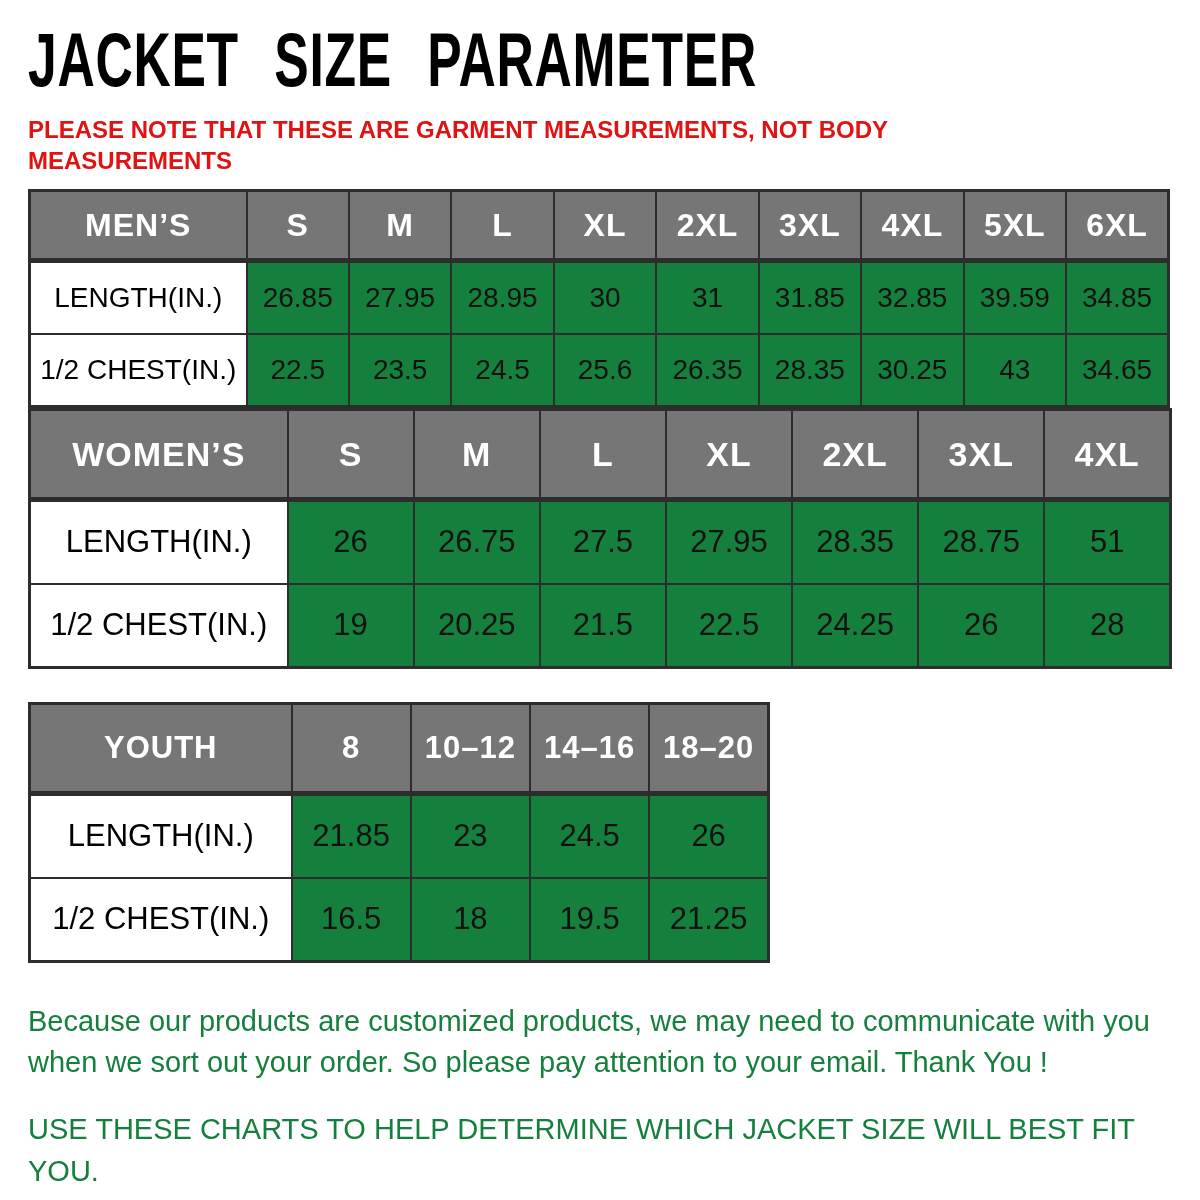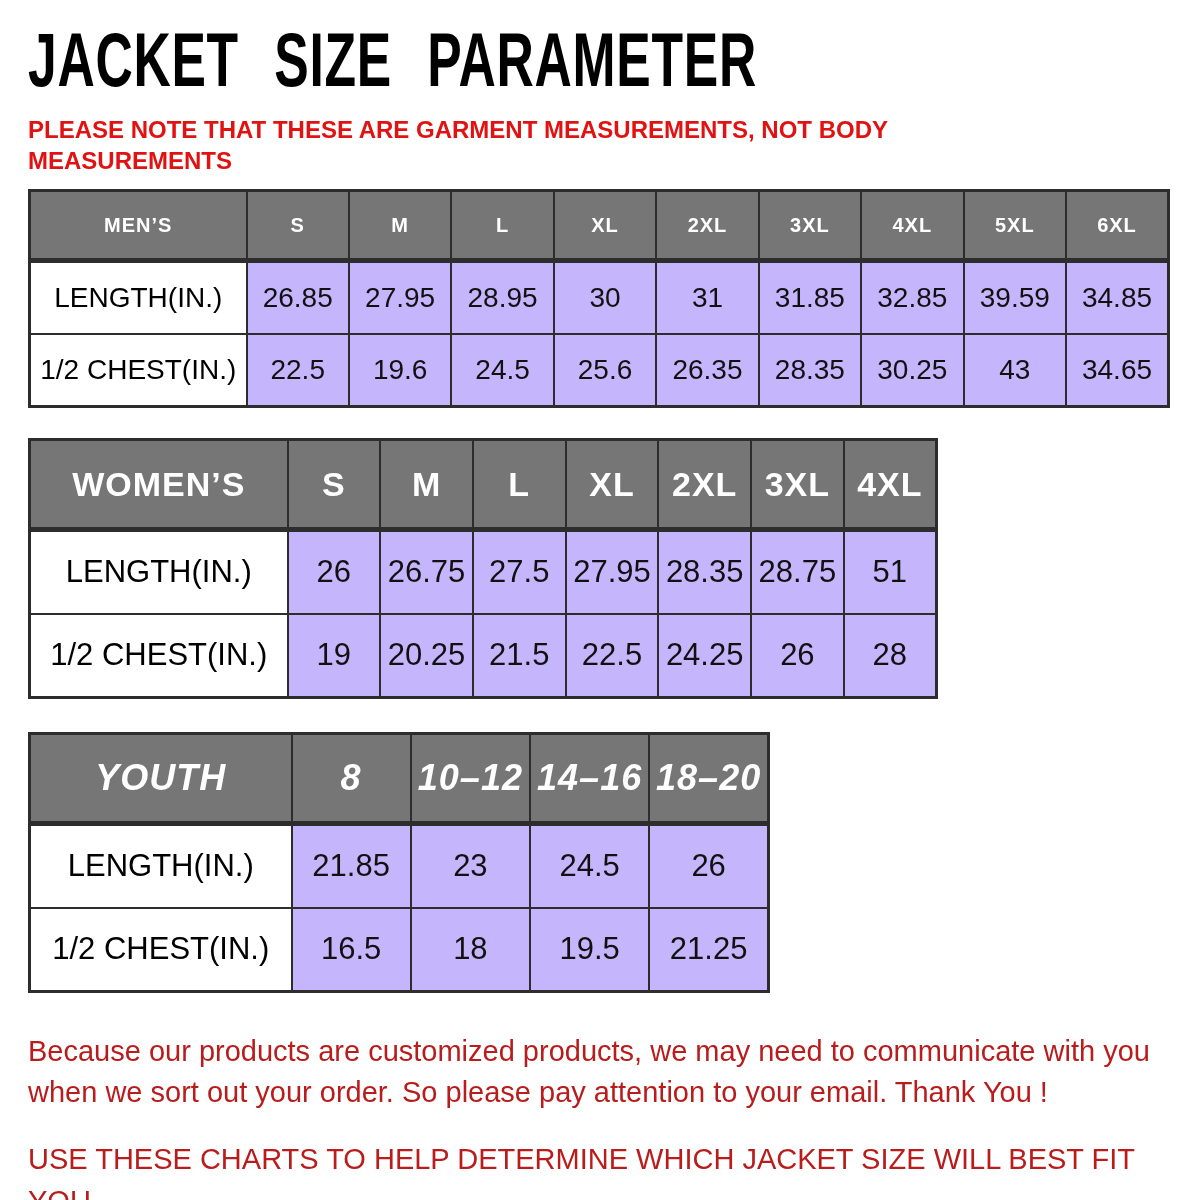--- a/index.html
+++ b/index.html
@@ -58,45 +58,45 @@
     font-weight: bold;
     border-bottom: 5px solid #2d2d2d;
     letter-spacing: 1px;
   }
   table.size-table tbody th {
     font-weight: normal;
     background: #ffffff;
     color: #000000;
   }
   table.size-table tbody td {
-    background: #c4b5fd;
+    background: #15803d;
     color: #111111;
     font-weight: normal;
   }
   
   table.mens { width: 1142px; margin-top: 12px; font-size: 28px; }
   table.mens col.label-col { width: 217px; }
   table.mens thead tr { height: 70px; }
-  table.mens thead th { font-size: 20px; }
+  table.mens thead th { font-size: 32px; }
   table.mens tbody tr { height: 73px; }
   
-  table.womens { width: 910px; margin-top: 30px; font-size: 31px; }
+  table.womens { width: 1144px; font-size: 31px; }
   table.womens col.label-col { width: 258px; }
   table.womens thead tr { height: 90px; }
   table.womens thead th { font-size: 34px; }
   table.womens tbody tr { height: 84px; }
   
   table.youth { width: 742px; margin-top: 33px; font-size: 31px; }
   table.youth col.label-col { width: 262px; }
   table.youth thead tr { height: 90px; }
-  table.youth thead th { font-size: 36px; font-style: italic; }
+  table.youth thead th { font-size: 31px; }
   table.youth tbody tr { height: 84px; }
 
   .footer-text {
-    color: #b91c1c;
+    color: #15803d;
     font-size: 29px;
     line-height: 1.42;
     max-width: 1150px;
     margin: 0;
   }
   .footer-text.communication { margin-top: 38px; }
   .footer-text.usage { margin-top: 26px; }
 </style>
 </head>
 <body>
@@ -142,21 +142,21 @@
           <td>30</td>
           <td>31</td>
           <td>31.85</td>
           <td>32.85</td>
           <td>39.59</td>
           <td>34.85</td>
         </tr>
         <tr>
           <th>1/2 CHEST(IN.)</th>
           <td>22.5</td>
-          <td>19.6</td>
+          <td>23.5</td>
           <td>24.5</td>
           <td>25.6</td>
           <td>26.35</td>
           <td>28.35</td>
           <td>30.25</td>
           <td>43</td>
           <td>34.65</td>
         </tr>
       </tbody>
     </table>

